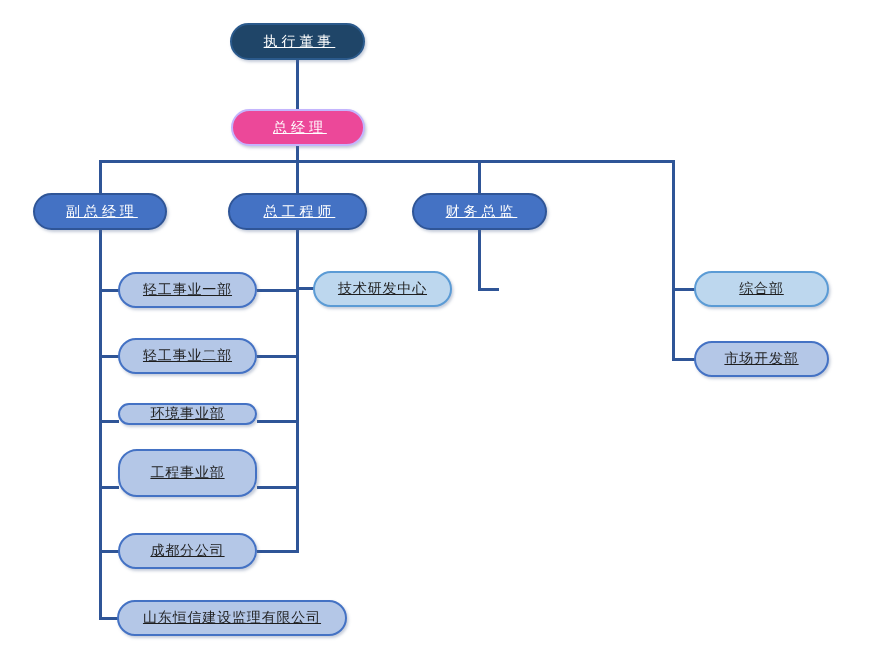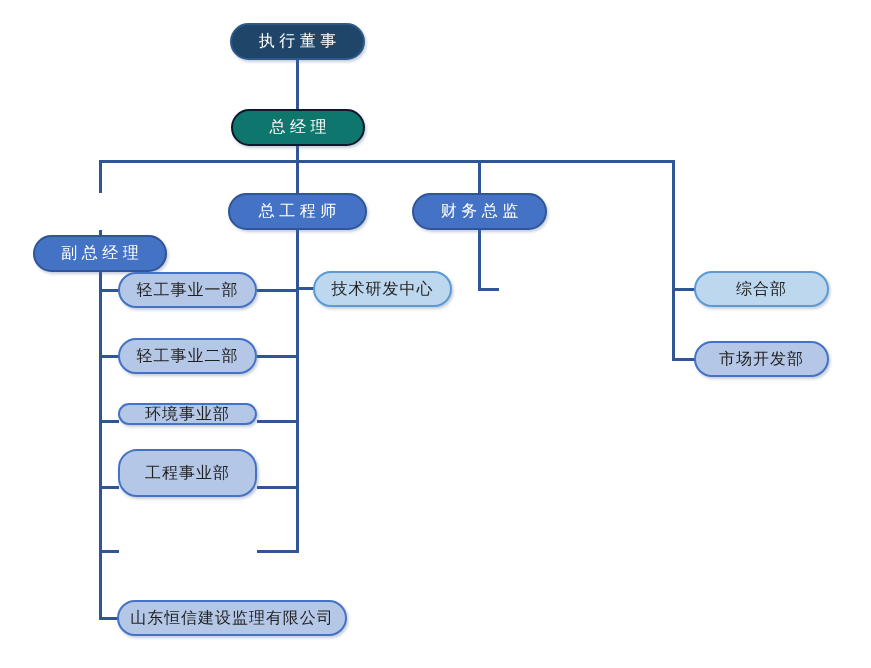--- a/index.html
+++ b/index.html
@@ -18,35 +18,36 @@
   .line {
     position: absolute;
     background: #2F5597;
   }
   .node {
     position: absolute;
     display: flex;
     align-items: center;
     justify-content: center;
     border-radius: 19px;
-    font-size: 16px;
+    font-size: 14px;
     box-sizing: border-box;
     white-space: nowrap;
     box-shadow: 1.5px 2px 3px rgba(90, 110, 150, 0.35);
+    text-decoration: underline;
   }
   .lv1 {
     background: #1F4568;
     border: 2px solid #2B5A8C;
     color: #ffffff;
     letter-spacing: 0.28em;
     padding-left: 0.28em;
   }
   .lv2 {
-    background: #0f766e;
-    border: 2px solid #0f172a;
+    background: #ec4899;
+    border: 2px solid #c4b5fd;
     color: #ffffff;
     letter-spacing: 0.28em;
     padding-left: 0.28em;
   }
   .lv3 {
     background: #4472C4;
     border: 2px solid #2F5597;
     color: #ffffff;
     letter-spacing: 0.28em;
     padding-left: 0.28em;
@@ -96,34 +97,35 @@
   <div class="line" style="left:478px; top:230px; width:3px; height:61px;"></div>
   <div class="line" style="left:478px; top:288px; width:21px; height:3px;"></div>
 
   <div class="line" style="left:672px; top:288px; width:23px; height:3px;"></div>
   <div class="line" style="left:672px; top:358px; width:23px; height:3px;"></div>
 
   <div class="node lv1" style="left:230px; top:23px; width:135px; height:37px;">执行董事</div>
 
   <div class="node lv2" style="left:231px; top:109px; width:134px; height:37px;">总经理</div>
 
-  <div class="node lv3" style="left:33px; top:193px; width:134px; height:37px;margin-top:42px;">副总经理</div>
+  <div class="node lv3" style="left:33px; top:193px; width:134px; height:37px;">副总经理</div>
 
   <div class="node lv3" style="left:228px; top:193px; width:139px; height:37px;">总工程师</div>
 
   <div class="node lv3" style="left:412px; top:193px; width:135px; height:37px;">财务总监</div>
 
   <div class="node lav" style="left:118px; top:338px; width:139px; height:36px;">轻工事业二部</div>
 
   <div class="node lav" style="left:118px; top:272px; width:139px; height:36px;">轻工事业一部</div>
 
   <div class="node lav" style="left:118px; top:403px; width:139px; height:22px;">环境事业部</div>
 
   <div class="node lav" style="left:118px; top:449px; width:139px; height:48px;">工程事业部</div>
 
+  <div class="node lav" style="left:118px; top:533px; width:139px; height:36px;">成都分公司</div>
 
   <div class="node lav" style="left:117px; top:600px; width:230px; height:36px;">山东恒信建设监理有限公司</div>
 
   <div class="node sky" style="left:313px; top:271px; width:139px; height:36px;">技术研发中心</div>
 
 
   <div class="node sky" style="left:694px; top:271px; width:135px; height:36px;">综合部</div>
 
   <div class="node lav" style="left:694px; top:341px; width:135px; height:36px;">市场开发部</div>
 

